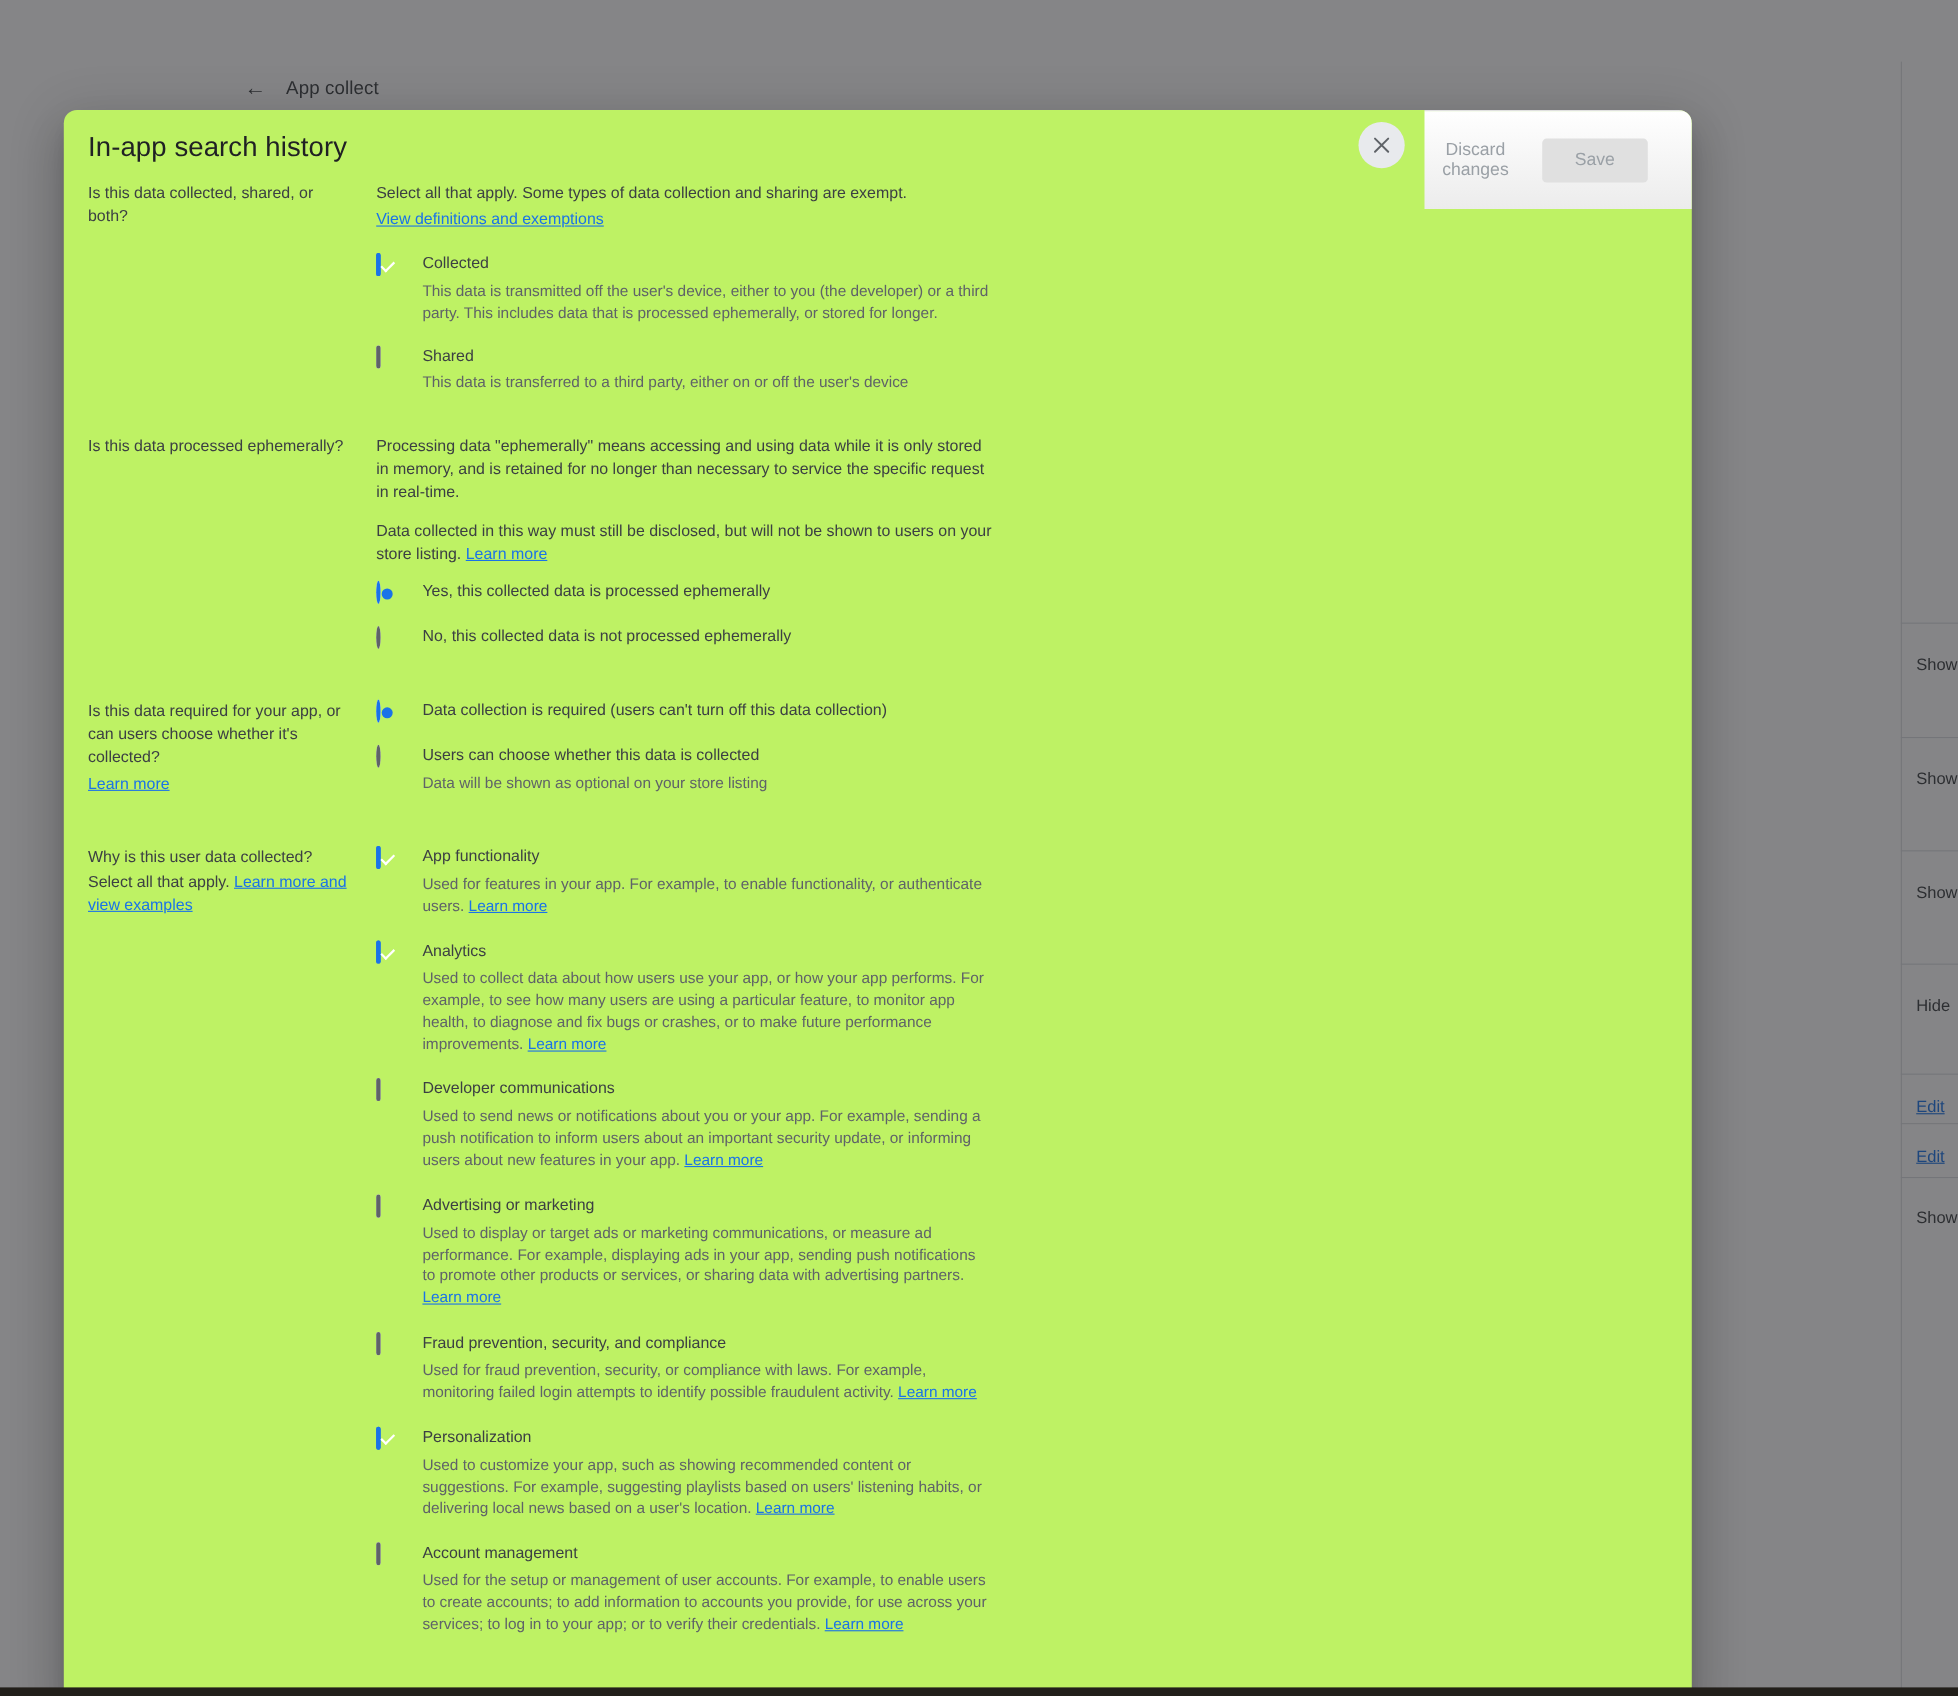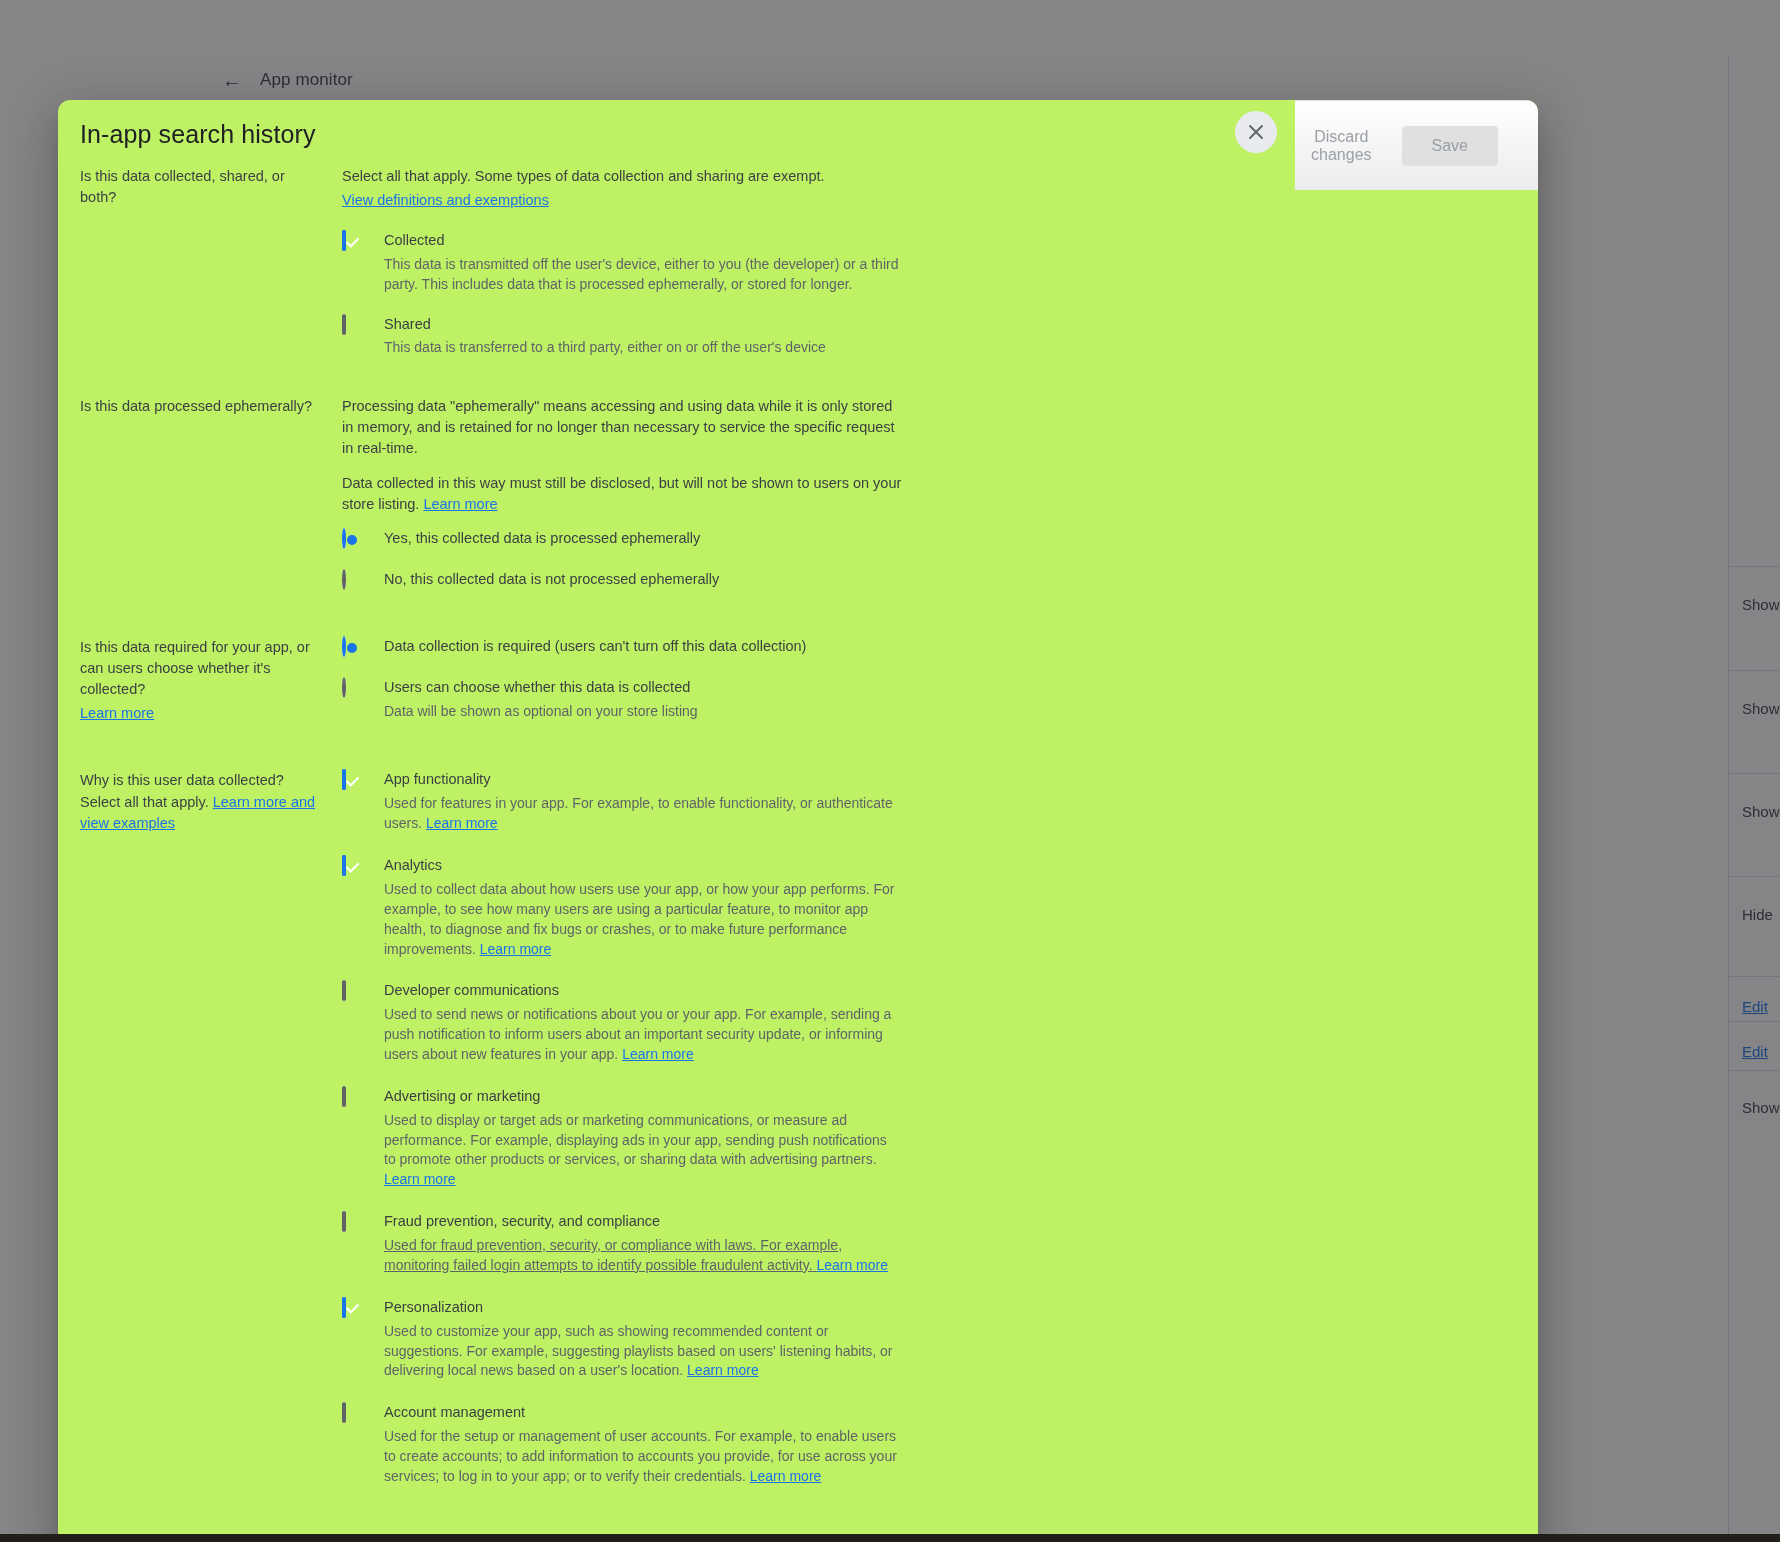--- a/index.html
+++ b/index.html
@@ -272,21 +272,21 @@
   }
 </style>
 </head>
 <body>
 
 <div class="page-backdrop">
   <div class="bg-topbar"></div>
 
   <div class="bg-backlink">
     <span class="arrow">←</span>
-    <span>App monitor</span>
+    <span>App collect</span>
   </div>
 
   <div class="bg-vline"></div>
   <div class="bg-import">Import</div>
 
   <div id="bg-rows">
       <div class="bg-divider" style="top: 566px;"></div>
       <div class="bg-divider" style="top: 670px;"></div>
       <div class="bg-divider" style="top: 773px;"></div>
       <div class="bg-divider" style="top: 876px;"></div>
@@ -411,21 +411,21 @@
             <div class="opt" style="margin-top: 22px;">
               <span class="opt-ctl"><span class="cb"></span></span>
               <span class="opt-text"><span class="opt-title">Developer communications</span><span class="opt-desc" style="display: block;">Used to send news or notifications about you or your app. For example, sending a push notification to inform users about an important security update, or informing users about new features in your app. <span class="link">Learn more</span></span></span>
             </div>
             <div class="opt" style="margin-top: 22px;">
               <span class="opt-ctl"><span class="cb"></span></span>
               <span class="opt-text"><span class="opt-title">Advertising or marketing</span><span class="opt-desc" style="display: block;">Used to display or target ads or marketing communications, or measure ad performance. For example, displaying ads in your app, sending push notifications to promote other products or services, or sharing data with advertising partners. <span class="link">Learn more</span></span></span>
             </div>
             <div class="opt" style="margin-top: 22px;">
               <span class="opt-ctl"><span class="cb"></span></span>
-              <span class="opt-text"><span class="opt-title">Fraud prevention, security, and compliance</span><span class="opt-desc" style="display: block; text-decoration: underline;">Used for fraud prevention, security, or compliance with laws. For example, monitoring failed login attempts to identify possible fraudulent activity. <span class="link">Learn more</span></span></span>
+              <span class="opt-text"><span class="opt-title">Fraud prevention, security, and compliance</span><span class="opt-desc" style="display: block;">Used for fraud prevention, security, or compliance with laws. For example, monitoring failed login attempts to identify possible fraudulent activity. <span class="link">Learn more</span></span></span>
             </div>
             <div class="opt" style="margin-top: 22px;">
               <span class="opt-ctl"><span class="cb checked"></span></span>
               <span class="opt-text"><span class="opt-title">Personalization</span><span class="opt-desc" style="display: block;">Used to customize your app, such as showing recommended content or suggestions. For example, suggesting playlists based on users' listening habits, or delivering local news based on a user's location. <span class="link">Learn more</span></span></span>
             </div>
             <div class="opt" style="margin-top: 22px;">
               <span class="opt-ctl"><span class="cb"></span></span>
               <span class="opt-text"><span class="opt-title">Account management</span><span class="opt-desc" style="display: block;">Used for the setup or management of user accounts. For example, to enable users to create accounts; to add information to accounts you provide, for use across your services; to log in to your app; or to verify their credentials. <span class="link">Learn more</span></span></span>
             </div>
           </div>

